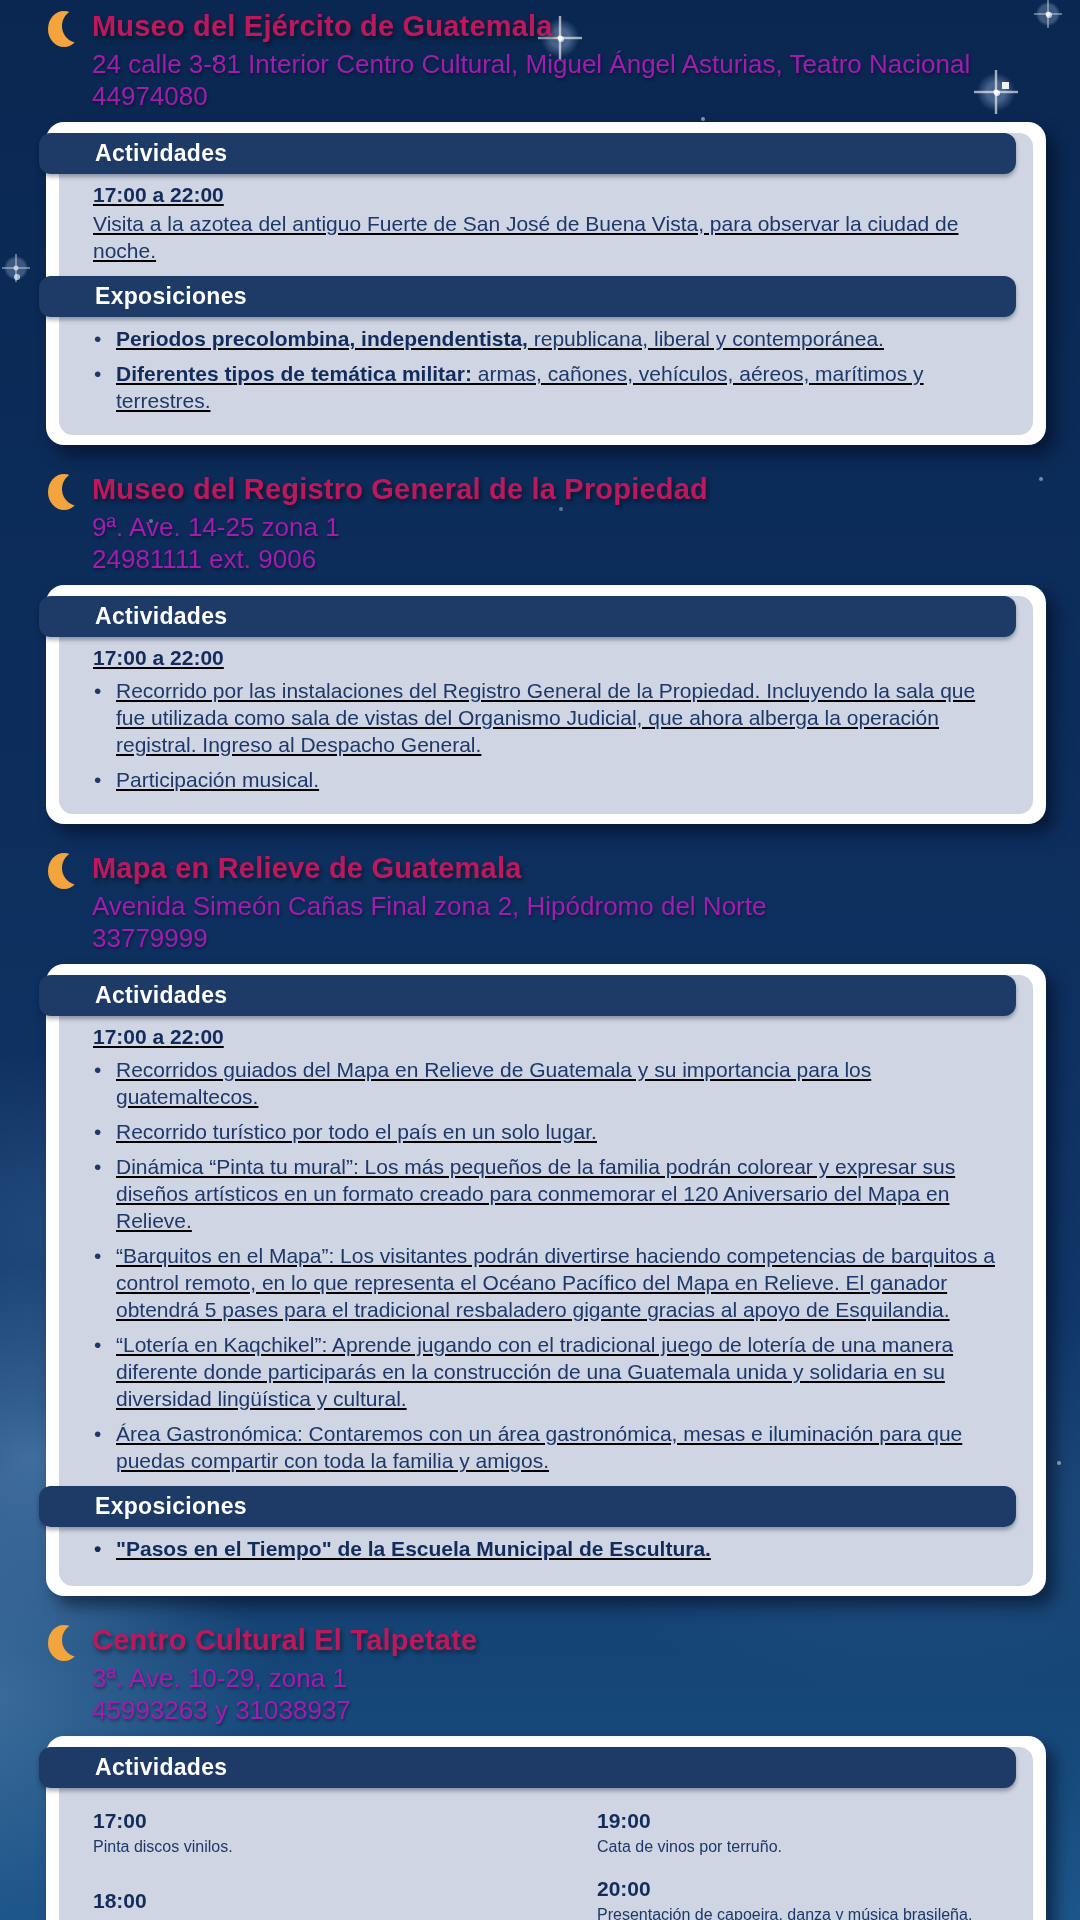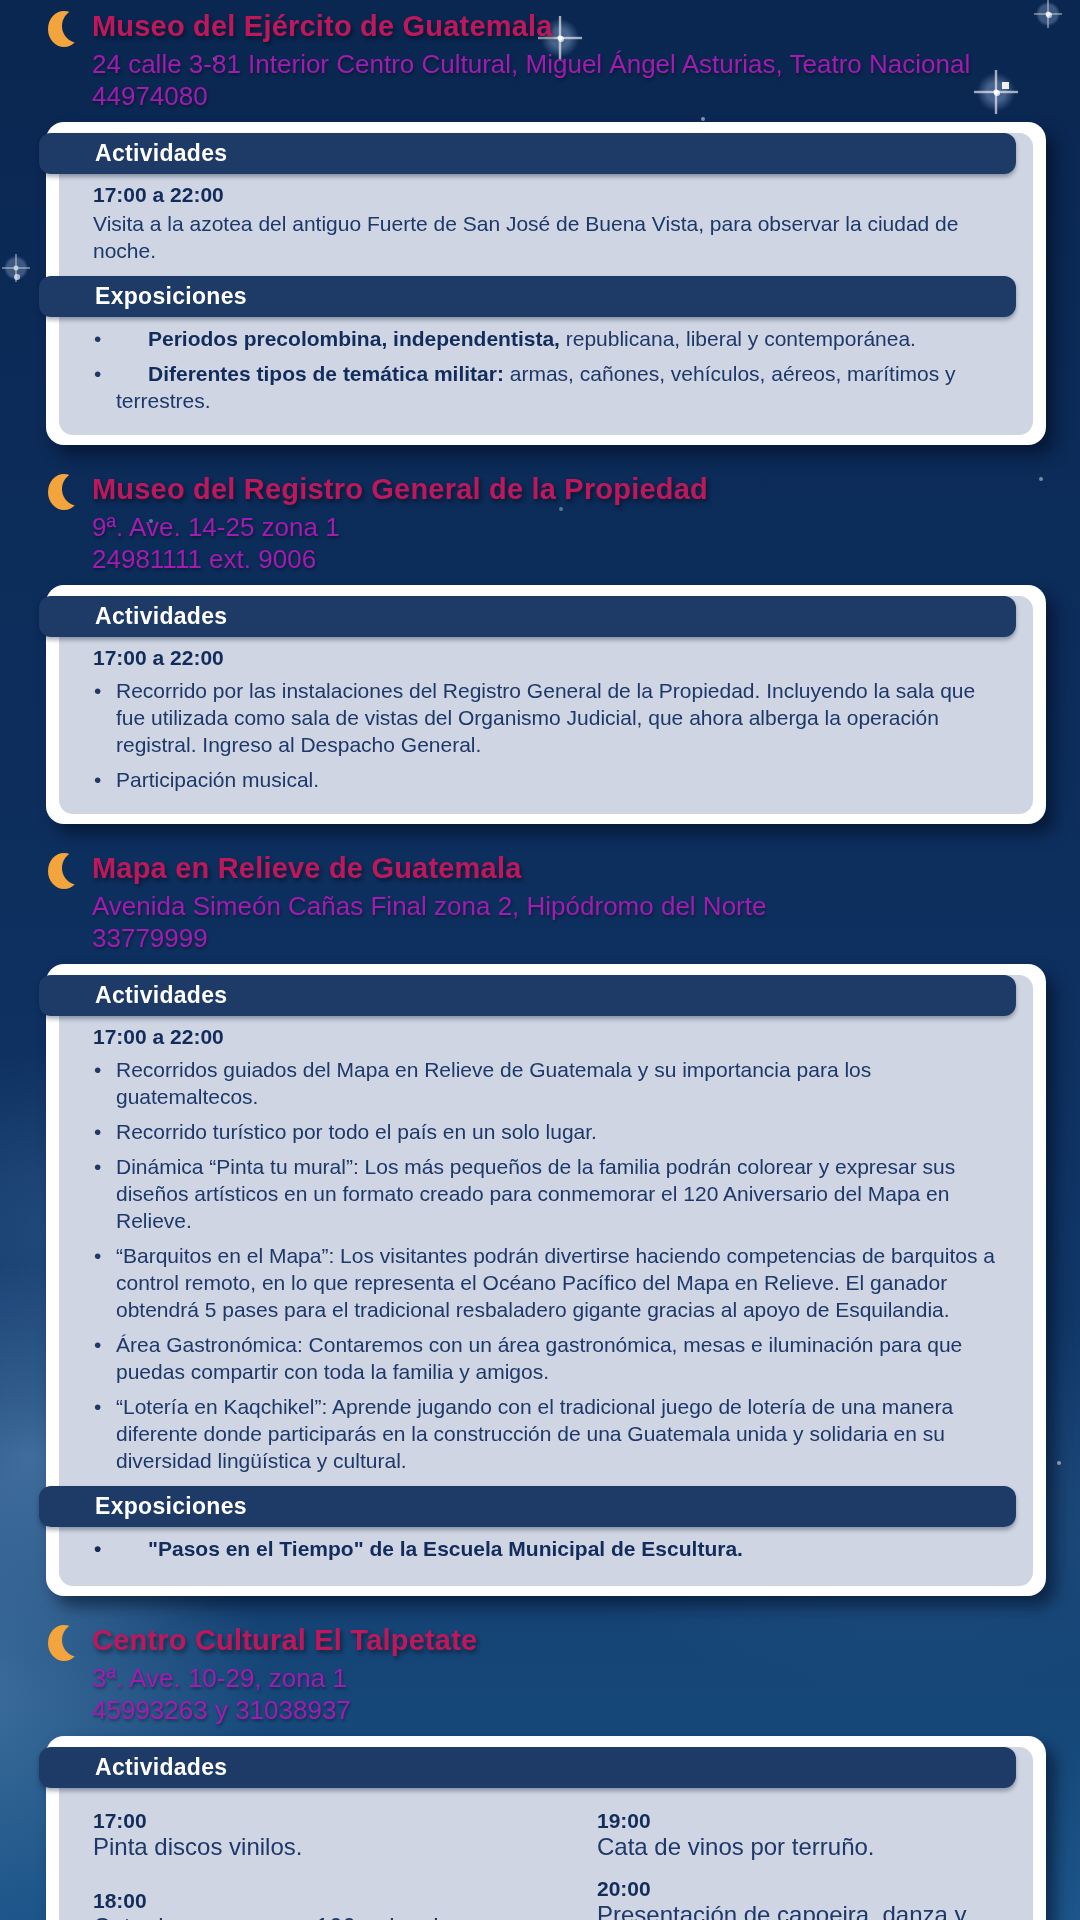--- a/index.html
+++ b/index.html
@@ -55,32 +55,32 @@
     text-shadow:2px 3px 4px rgba(0,0,0,.45);}
   .sec-addr,.sec-phone{font-size:26px;line-height:32px;color:#a21caf;font-weight:400;
     text-shadow:1px 2px 3px rgba(0,0,0,.4);}
   .card{position:relative;margin:8px 34px 0 46px;background:#ffffff;border-radius:18px;
     padding:11px 13px 10px;box-shadow:9px 10px 16px rgba(2,10,28,.55);}
   .card-inner{background:#cfd5e2;border-radius:14px;padding-bottom:13px;}
   .banner{height:41px;background:#1e3a67;border-radius:12px;margin:0 17px 8px -20px;
     display:flex;align-items:center;padding-left:56px;box-shadow:0 3px 4px rgba(10,25,55,.35);}
   .banner-label{color:#ffffff;font-weight:bold;font-size:23px;letter-spacing:.3px;}
   .banner.expo{margin-top:12px;}
-  .block{padding:0 30px 0 34px;}
+  .block{padding:0 30px 0 34px;text-decoration:underline;}
   .time{font-weight:bold;font-size:21px;line-height:26px;color:#122c5c;margin:8px 0 2px;}
   .txt{font-size:21px;line-height:27px;color:#1d3869;}
   ul.bullets{list-style:none;margin:6px 0 0;padding:0 4px 0 0;}
   ul.bullets li{position:relative;padding-left:23px;margin-bottom:8px;font-size:21px;line-height:27px;color:#1d3869;}
   ul.bullets li::before{content:"\2022";position:absolute;left:1px;top:0;}
-  ul.bullets b{font-weight:bold;color:#122c5c;margin-left:32px;}
+  ul.bullets b{font-weight:bold;color:#122c5c;}
   ul.bullets.bold-items li{font-weight:bold;color:#122c5c;margin-bottom:11px;}
   ul.bullets.bold-items li::before{color:#122c5c;}
   .sched{display:grid;grid-template-columns:470px 1fr;column-gap:34px;padding:2px 26px 2px 34px;}
   .sched .time{margin:10px 0 0;}
-  .sched .txt{font-size:24px;line-height:26px;}
+  .sched .txt{font-size:16px;line-height:26px;}
 </style>
 </head>
 <body>
 
 <div class="sky">
   <i class="starfield"></i>
   <i class="sparkle" style="left:538px;top:16px;"></i>
   <i class="sparkle" style="left:974px;top:70px;"></i>
   <i class="sparkle small" style="left:1034px;top:0px;"></i>
   <i class="sparkle small" style="left:2px;top:254px;"></i>
@@ -160,22 +160,22 @@
         <div class="banner">
           <span class="banner-label">Actividades</span>
         </div>
         <div class="block">
           <div class="time">17:00 a 22:00</div>
           <ul class="bullets">
             <li>Recorridos guiados del Mapa en Relieve de Guatemala y su importancia para los guatemaltecos.</li>
             <li>Recorrido turístico por todo el país en un solo lugar.</li>
             <li>Dinámica “Pinta tu mural”: Los más pequeños de la familia podrán colorear y expresar sus diseños artísticos en un formato creado para conmemorar el 120 Aniversario del Mapa en Relieve.</li>
             <li>“Barquitos en el Mapa”: Los visitantes podrán divertirse haciendo competencias de barquitos a control remoto, en lo que representa el Océano Pacífico del Mapa en Relieve. El ganador obtendrá 5 pases para el tradicional resbaladero gigante gracias al apoyo de Esquilandia.</li>
+            <li>“Lotería en Kaqchikel”: Aprende jugando con el tradicional juego de lotería de una manera diferente donde participarás en la construcción de una Guatemala unida y solidaria en su diversidad lingüística y cultural.</li>
             <li>Área Gastronómica: Contaremos con un área gastronómica, mesas e iluminación para que puedas compartir con toda la familia y amigos.</li>
-            <li>“Lotería en Kaqchikel”: Aprende jugando con el tradicional juego de lotería de una manera diferente donde participarás en la construcción de una Guatemala unida y solidaria en su diversidad lingüística y cultural.</li>
           </ul>
         </div>
         <div class="banner expo">
           <span class="banner-label">Exposiciones</span>
         </div>
         <div class="block">
           <ul class="bullets bold-items">
             <li><b>"Pasos en el Tiempo" de la Escuela Municipal de Escultura.</b><span></span></li>
           </ul>
         </div>

